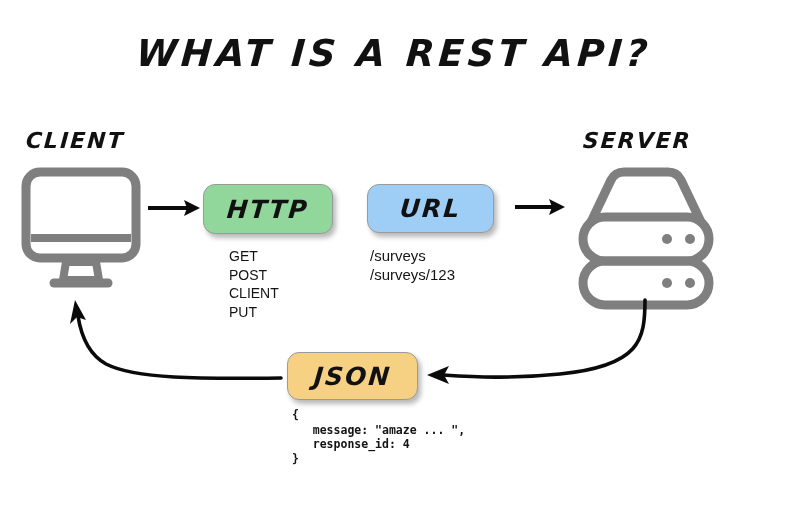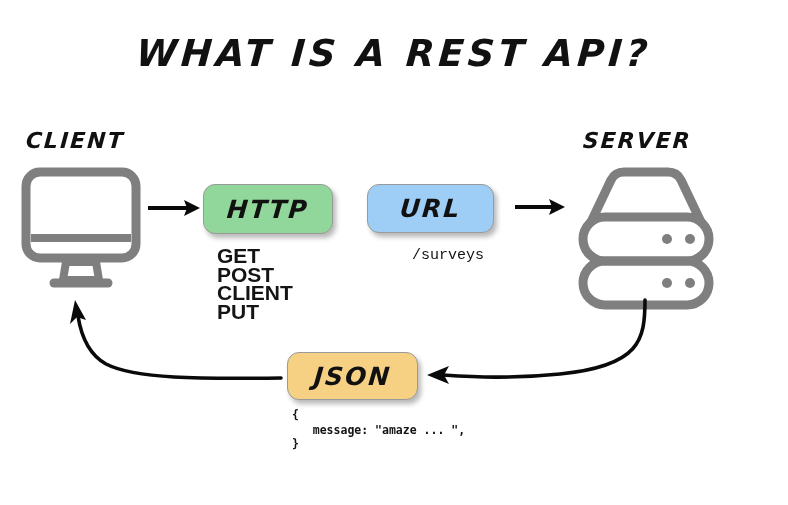--- a/index.html
+++ b/index.html
@@ -90,34 +90,32 @@
   #url-box  { left: 367px; top: 184px; width: 127px; height: 49px; background: #9ecef5; }
   #json-box { left: 287px; top: 352px; width: 131px; height: 48px; background: #f6d184; }
 
   
   .detail-list {
     position: absolute;
     white-space: pre;
     color: #141414;
   }
   #http-methods {
-    left: 217px;
+    left: 229px;
     top: 247px;
     font-family: "Liberation Sans", sans-serif;
-    font-size: 21px;
+    font-size: 14px;
     line-height: 18.5px;
-    font-weight: bold;
   }
   #url-paths {
     left: 370px;
     top: 247px;
-    font-family: Liberation Mono, monospace;
+    font-family: Liberation Sans, sans-serif;
     font-size: 15px;
     line-height: 18.5px;
-    margin-left: 42px;
   }
   #json-body {
     left: 292px;
     top: 408px;
     font-family: "DejaVu Sans Mono", monospace;
     font-size: 11.5px;
     font-weight: 700;
     line-height: 14.5px;
   }
   .detail-line { display: block; }
@@ -189,17 +187,17 @@
   <div class="concept-box" id="url-box">
     <span class="box-label">URL</span>
   </div>
 
   <div class="concept-box" id="json-box">
     <span class="box-label">JSON</span>
   </div>
 
   <div class="detail-list" id="http-methods"><span class="detail-line">GET</span><span class="detail-line">POST</span><span class="detail-line">CLIENT</span><span class="detail-line">PUT</span></div>
 
-  <div class="detail-list" id="url-paths"><span class="detail-line">/surveys</span></div>
-
-  <div class="detail-list" id="json-body"><span class="detail-line">{</span><span class="detail-line">   message: "amaze ... ",</span><span class="detail-line">}</span></div>
+  <div class="detail-list" id="url-paths"><span class="detail-line">/surveys</span><span class="detail-line">/surveys/123</span></div>
+
+  <div class="detail-list" id="json-body"><span class="detail-line">{</span><span class="detail-line">   message: "amaze ... ",</span><span class="detail-line">   response_id: 4</span><span class="detail-line">}</span></div>
 
 </div>
 
 </body></html>

